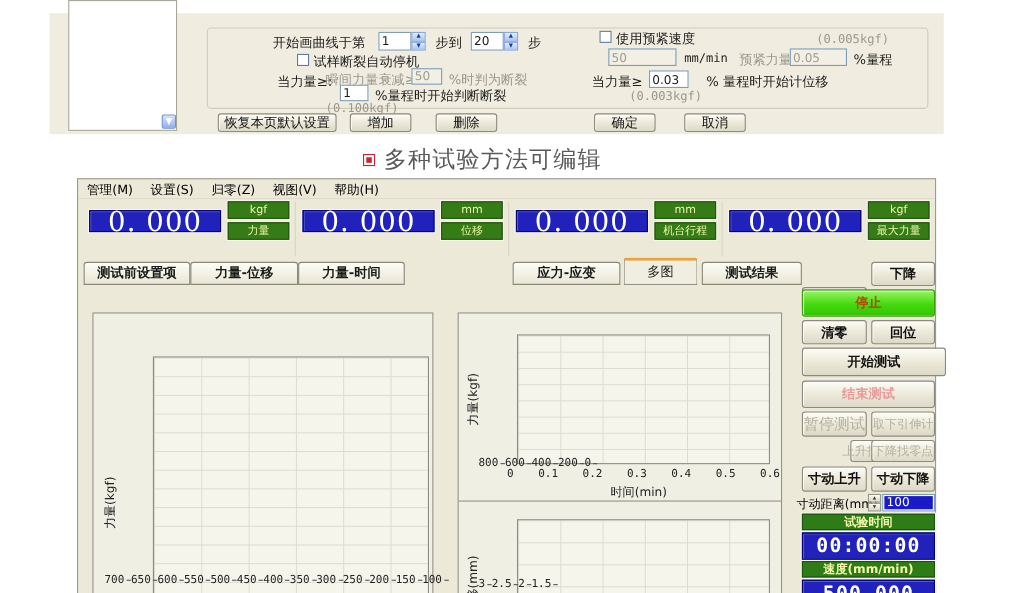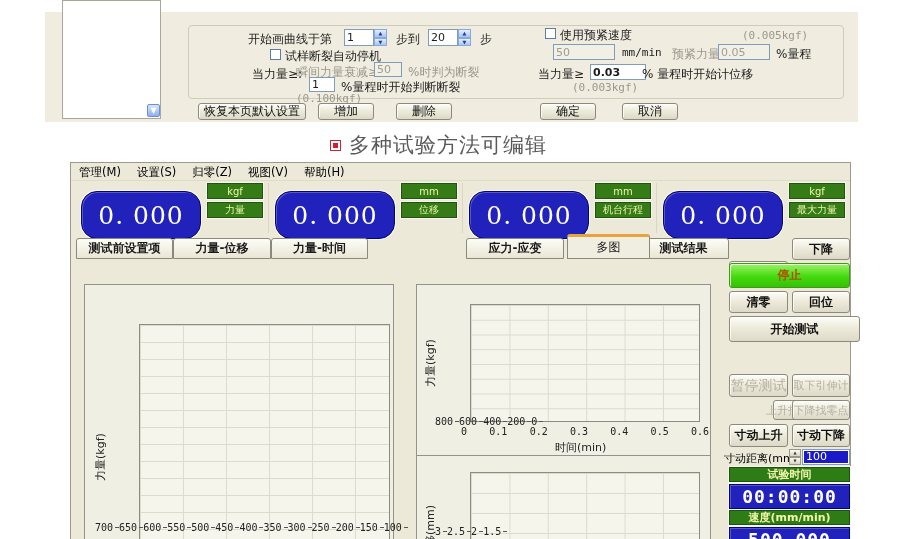--- a/index.html
+++ b/index.html
@@ -38,22 +38,22 @@
   
   .win { left:70px; top:162px; width:781px; height:400px; background:#ece9d8; border:1px solid #9d9a8d; }
   .menubar { position:absolute; left:0; top:0; width:100%; height:18px; display:flex; gap:16px;
     padding:2px 8px; font-size:11.5px; color:#000; border-bottom:1px solid #dedbc9; }
   .menubar span { cursor:pointer; }
 
   .dispgroup { position:absolute; top:20px; width:194px; height:50px; border-right:1px solid #d9d6c5; }
   .bluebox { position:absolute; background:#2121bb; border:1px solid #05056e;
     box-shadow:0 0 0 1px #f8f7ef, inset 1px 1px 0 rgba(255,255,255,.25); color:#fff; display:flex;
     align-items:center; justify-content:center; }
-  .dispval { left:6px; top:8px; width:120px; height:48px; font-family:"DejaVu Serif",serif; font-size:25px;
-    letter-spacing:1px;border-radius:16px; }
+  .dispval { left:6px; top:8px; width:120px; height:20px; font-family:"DejaVu Serif",serif; font-size:25px;
+    letter-spacing:1px; }
   .greenbox { position:absolute; left:132px; width:56px; height:16px; background:#357c17; border:1px solid #235310;
     box-shadow:0 0 0 1px #f8f7ef; color:#eef5ad; font-size:10px; display:flex; align-items:center; justify-content:center; }
 
   .tab { position:absolute; top:75px; height:21px; background:linear-gradient(#fdfdf6,#e9e6d5);
     border:1px solid #8a8a7c; border-radius:3px 3px 0 0; display:flex; align-items:center; justify-content:center;
     font-size:12px; font-weight:bold; color:#1a1a1a; cursor:pointer; }
   .tab.active { top:71px; height:25px; background:#f0eee0; border-top:3px solid #e8a33d; font-weight:normal; z-index:2; }
 
   .panel { position:absolute; top:121px; height:280px; background:#f0efe3; border:1px solid #94928a; }
   .plot { position:absolute; background-color:#f6f5eb; border:1px solid #8c8c80; }
@@ -125,21 +125,21 @@
 
 <span class="abs cb" style="left:545px; top:28px;"></span>
 <span class="abs dlbl" style="left:560px; top:27px;">使用预紧速度</span>
 <span class="abs dnote" style="left:742px; top:29px;">(0.005kgf)</span>
 <input class="abs fld gray" style="left: 553px; top: 44px; width: 62px; height: 16px;" value="50">
 <span class="abs dlbl" style="left:622px; top:46px; font-family:'DejaVu Sans Mono',monospace; font-size:11px;">mm/min</span>
 <span class="abs dlbl gray" style="left:672px; top:46px;">预紧力量</span>
 <input class="abs fld gray" style="left: 718px; top: 44px; width: 52px; height: 16px;" value="0.05">
 <span class="abs dlbl" style="left:776px; top:46px;">%量程</span>
 <span class="abs dlbl" style="left:538px; top:66px;">当力量≥</span>
-<input class="abs fld" style="left: 590px; top: 64px; width: 56px; height: 16px; font-weight: bold;" value="0.03">
+<input class="abs fld" style="left: 590px; top: 64px; width: 36px; height: 16px;" value="0.03">
 <span class="abs dlbl" style="left:642px; top:66px;">% 量程时开始计位移</span>
 <span class="abs dnote" style="left:572px; top:81px;">(0.003kgf)</span>
 
 <div class="abs xp-btn dlg-btn" style="left:198px; top:103px; width:108px;">恢复本页默认设置</div>
 <div class="abs xp-btn dlg-btn" style="left:318px; top:103px; width:56px;">增加</div>
 <div class="abs xp-btn dlg-btn" style="left:396px; top:103px; width:56px;">删除</div>
 <div class="abs xp-btn dlg-btn" style="left:540px; top:103px; width:56px;">确定</div>
 <div class="abs xp-btn dlg-btn" style="left:622px; top:103px; width:56px;">取消</div>
 
 <div class="abs caption">
@@ -177,21 +177,21 @@
   <div class="dispgroup" style="left:586px; border-right:none;">
     <div class="bluebox dispval">0. 000</div>
     <div class="greenbox" style="top:0;">kgf</div>
     <div class="greenbox" style="top:19px;">最大力量</div>
   </div>
 
   <div class="tab" style="left:5px;   width:97px;">测试前设置项</div>
   <div class="tab" style="left:102px; width:98px;">力量-位移</div>
   <div class="tab" style="left:200px; width:97px;">力量-时间</div>
   <div class="tab" style="left:395px; width:98px;">应力-应变</div>
-  <div class="tab active" style="left:496px; width:83px;">多图</div>
+  <div class="tab active" style="left:496px; width:67px;">多图</div>
   <div class="tab" style="left:567px; width:91px;">测试结果</div>
 
   <div class="panel" style="left:13px; width:310px;">
     <div class="plot pl-left" style="left:54px; top:39px; width:251px; height:240px;"></div>
     <div class="yticks" style="left:10px; top:33px; width:42px; height:216px;">
         <span>700</span>
         <span>650</span>
         <span>600</span>
         <span>550</span>
         <span>500</span>
@@ -239,20 +239,21 @@
       </div>
     <div class="axlbl rot" style="left:6px; top:272px;">位移(mm)</div>
   </div>
 
   <div class="xp-btn rc" style="left:658px; top:75px;  width:59px; height:22px;margin-top:23px;">上升</div>
   <div class="xp-btn rc" style="left:721px; top:75px;  width:58px; height:22px;">下降</div>
   <div class="xp-btn rc stopbtn" style="left:658px; top:100px; width:121px; height:25px;">停止</div>
   <div class="xp-btn rc" style="left:658px; top:128px; width:59px; height:22px;">清零</div>
   <div class="xp-btn rc" style="left:721px; top:128px; width:58px; height:22px;">回位</div>
   <div class="xp-btn rc" style="left:658px; top:153px; width:131px; height:26px;font-family:Liberation Mono, monospace;">开始测试</div>
+  <div class="xp-btn rc dis-red" style="left:658px; top:183px; width:121px; height:25px;">结束测试</div>
   <div class="xp-btn rc dis" style="left:658px; top:211px; width:59px; height:23px; font-size:14px;">暂停测试</div>
   <div class="xp-btn rc dis" style="left:721px; top:211px; width:58px; height:23px; font-size:11px;">取下引伸计</div>
   <div class="xp-btn rc dis" style="left:658px; top:237px; width:41px; height:20px; font-size:11px;margin-left:44px;">上升找零点</div>
   <div class="xp-btn rc dis" style="left:721px; top:237px; width:58px; height:20px; font-size:11px;">下降找零点</div>
   <div class="xp-btn rc" style="left:658px; top:261px; width:59px; height:23px;">寸动上升</div>
   <div class="xp-btn rc" style="left:721px; top:261px; width:58px; height:23px;">寸动下降</div>
 
   <span class="jog-lbl" style="left:653px; top:288px;">寸动距离(mm)</span>
   <div class="jog-spin" style="left:718px; top:286px;">
       <span>▲</span>

